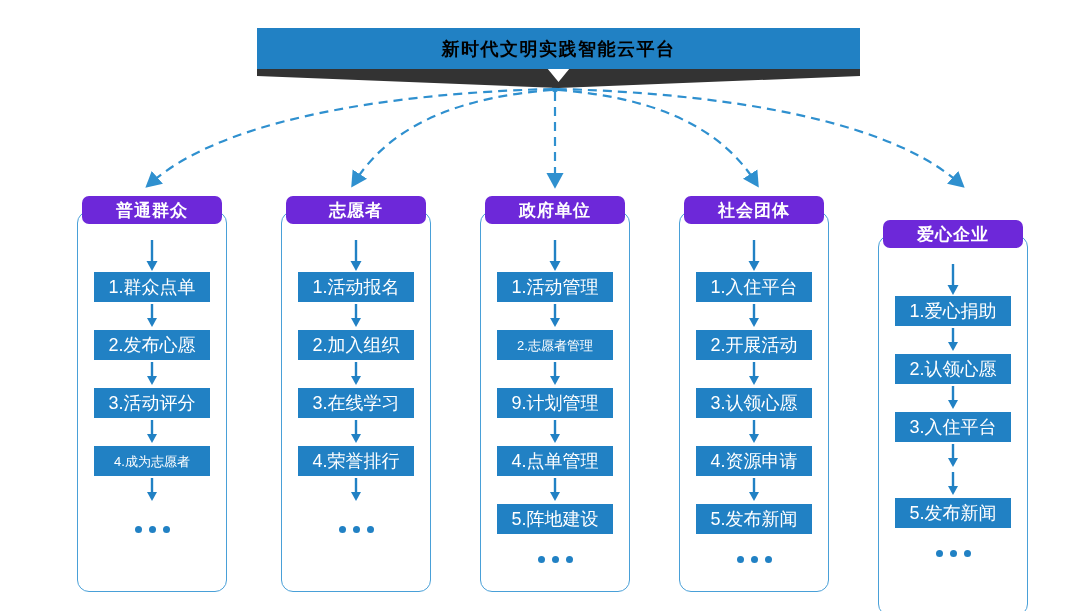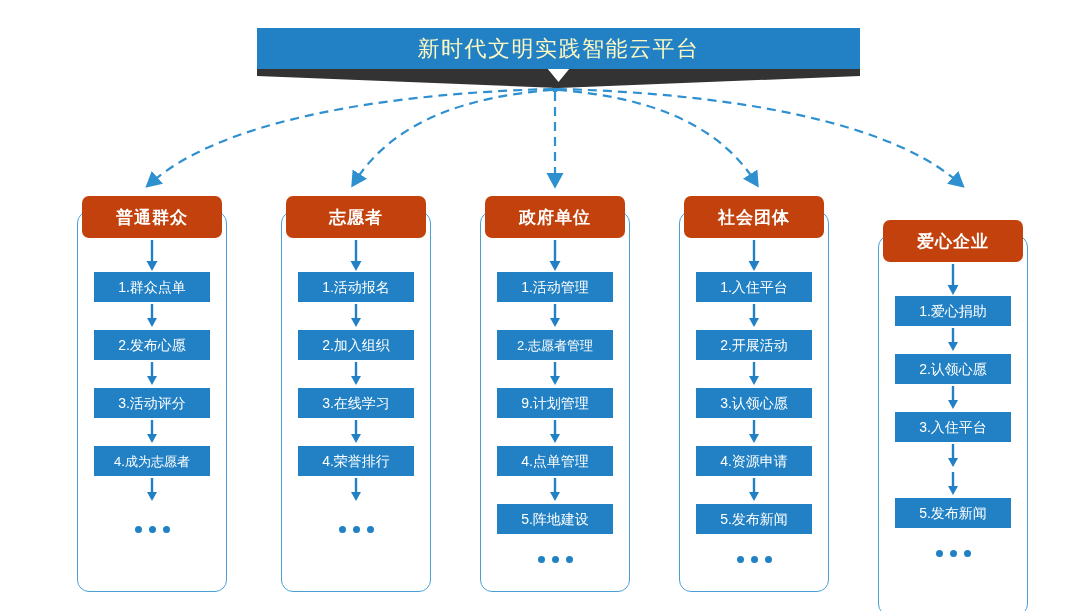--- a/index.html
+++ b/index.html
@@ -23,23 +23,23 @@
     top: 28px;
     width: 603px;
     height: 41px;
     background: #2181c4;
     display: flex;
     align-items: center;
     justify-content: center;
     z-index: 5;
   }
   #title-banner .title-text {
-    color: #fef9c3;
-    font-size: 22px;
-    font-weight: normal;
+    color: #000000;
+    font-size: 18px;
+    font-weight: bold;
     letter-spacing: 1.5px;
     line-height: 1;
   }
 
   
   #banner-shadow {
     position: absolute;
     left: 257px;
     top: 68px;
     width: 603px;
@@ -69,22 +69,22 @@
     background: transparent;
     z-index: 3;
   }
 
   .col-header {
     position: absolute;
     left: 50%;
     transform: translateX(-50%);
     top: -16px;
     width: 140px;
-    height: 42px;
-    background: #c2410c;
+    height: 28px;
+    background: #6d28d9;
     border-radius: 7px;
     display: flex;
     align-items: center;
     justify-content: center;
     z-index: 6;
   }
   .col-header .hdr-text {
     color: #ffffff;
     font-size: 17px;
     font-weight: bold;
@@ -103,21 +103,21 @@
     width: 116px;
     height: 30px;
     background: #2181c4;
     display: flex;
     align-items: center;
     justify-content: center;
     box-sizing: border-box;
   }
   .item-box .item-text {
     color: #ffffff;
-    font-size: 14px;
+    font-size: 18px;
     line-height: 1;
     white-space: nowrap;
   }
   .item-box.narrow-text .item-text { font-size: 13px; }
 
   .arrow-gap {
     height: 28px;
     position: relative;
   }
   .arrow-gap .dn-arrow {

